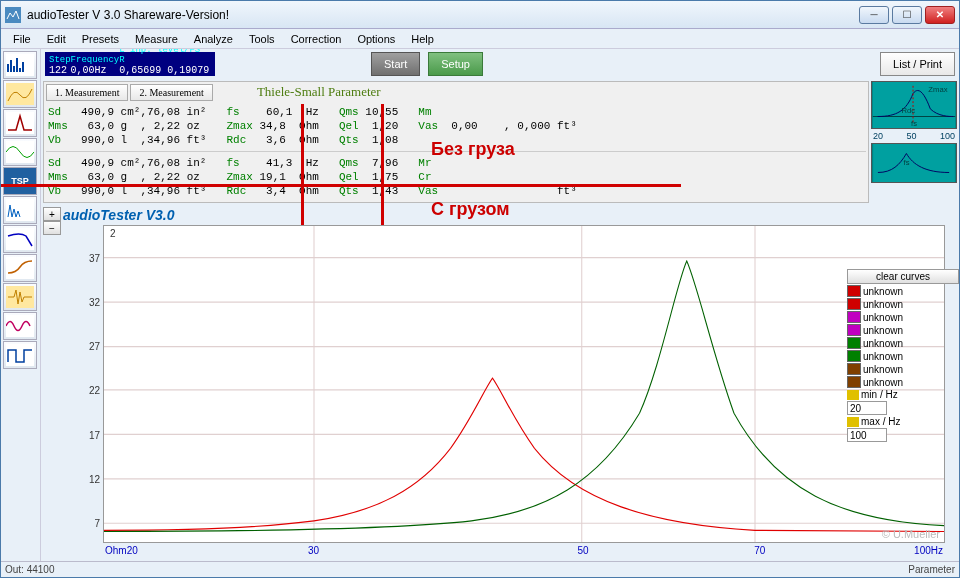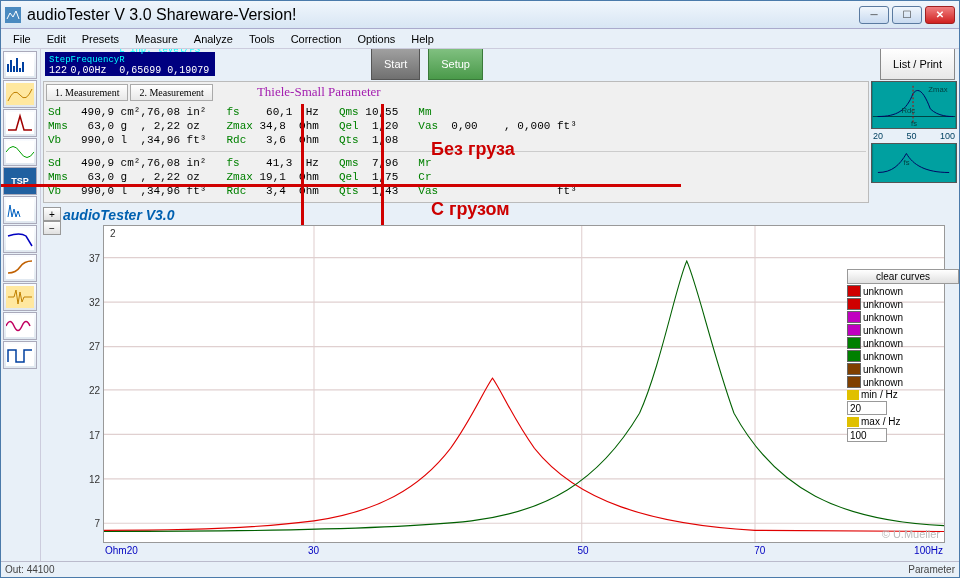--- a/index.html
+++ b/index.html
@@ -1,47 +1,47 @@
 <!DOCTYPE html>
 <html><head>
 <meta charset="utf-8">
 <style>
   * { box-sizing: border-box; }
   html, body { margin:0; padding:0; width:960px; height:578px; font-family: Tahoma, Verdana, sans-serif; font-size:11px; background:#d4e4f0; overflow:hidden; }
   .window { width:960px; height:578px; border:1px solid #4a7aaa; background:#e8f0f8; display:flex; flex-direction:column; }
   .titlebar { height:28px; background:linear-gradient(#f0f6fc,#d8e6f4); display:flex; align-items:center; padding:0 4px; border-bottom:1px solid #aac; }
   .titlebar .ticon{ width:16px;height:16px; margin-right:6px; display:inline-flex;align-items:center;justify-content:center;}
-  .titlebar .title { flex:1; color:#000; font-size:16px;}
+  .titlebar .title { flex:1; color:#000; font-size:12px;}
   .winbtns { display:flex; gap:3px;}
   .winbtn{ width:30px;height:18px;border-radius:3px;border:1px solid #5a7aa0;background:linear-gradient(#f0f6fc,#c8daf0);display:flex;align-items:center;justify-content:center;font-size:10px;color:#333;}
   .winbtn.close{ background:linear-gradient(#f08080,#d02020);border-color:#a02020;color:#fff;font-weight:bold;}
   .menubar{height:20px;background:#e8f0f8;display:flex;align-items:center;padding:0 4px;border-bottom:1px solid #ccd;}
   .menubar span{padding:2px 8px;cursor:default;}
   .body{flex:1;display:flex;background:#e8f0f8;position:relative;overflow:hidden;}
   .toolbar-left{width:40px;background:#e8f0f8;border-right:1px solid #ccd;display:flex;flex-direction:column;gap:1px;padding:2px;}
   .tlbtn{width:34px;height:28px;border:1px solid #aab;background:linear-gradient(#fafcff,#e0e8f0);display:flex;align-items:center;justify-content:center;}
   .tlbtn svg{width:28px;height:22px;}
   .tlbtn.tsp{background:#2060a0;color:#fff;font-size:9px;font-weight:bold;}
   .main{flex:1;display:flex;flex-direction:column;position:relative;}
   .topstrip{height:30px;display:flex;align-items:center;gap:8px;padding:2px 4px;}
   .infobox{background:#000080;color:#fff;height:24px;display:flex;align-items:flex-end;padding:0 4px;font-family:"Courier New",monospace;font-size:10px;width:170px;justify-content:space-between;}
   .infobox .col{display:flex;flex-direction:column;align-items:flex-start;}
   .infobox .hdr{color:#00ffff;font-size:9px;}
-  .btn{height:32px;padding:0 12px;border:1px solid #888;background:linear-gradient(#f8f8f8,#d8d8d8);font-size:11px;display:inline-flex;align-items:center;}
+  .btn{height:24px;padding:0 12px;border:1px solid #888;background:linear-gradient(#f8f8f8,#d8d8d8);font-size:11px;display:inline-flex;align-items:center;}
   .btn.start{background:linear-gradient(#a0a0a0,#707070);color:#fff;border-color:#555;}
   .btn.setup{background:linear-gradient(#80c080,#4a9a4a);color:#fff;border-color:#3a7a3a;}
   .btn.list{background:linear-gradient(#fff,#e8e8e8);text-align:center;}
   .params{background:#f0f0f0;border:1px solid #bbb;margin:2px 90px 2px 2px;padding:2px;position:relative;font-family:"Courier New",monospace;font-size:11px;}
   .tabs{display:flex;gap:2px;margin-bottom:2px;}
   .tab{border:1px solid #aaa;background:linear-gradient(#fff,#e8e8e8);padding:2px 8px;font-family:Tahoma;font-size:10px;}
   .paramrows{display:flex;flex-direction:column;gap:0;justify-content:space-between;}
   .paramblock{display:flex;gap:20px;padding:2px;}
   .pcol{white-space:pre;line-height:14px;}
   .pcol .lbl{color:#008000;}
-  .tshdr{font-family:Tahoma;font-size:13px;color:#a21caf;}
+  .tshdr{font-family:Tahoma;font-size:13px;color:#4d7c0f;}
   .annotation{position:absolute;color:#cc0000;font-weight:bold;font-size:18px;font-family:Arial;pointer-events:none;}
   .redline-h{position:absolute;background:#d00000;height:3px;pointer-events:none;}
   .redline-v{position:absolute;background:#d00000;width:3px;pointer-events:none;}
   .plusminus{display:flex;flex-direction:column;width:18px;margin:2px;}
   .plusminus button{height:14px;font-size:10px;border:1px solid #999;background:linear-gradient(#fff,#e0e0e0);padding:0;}
   .chartwrap{flex:1;display:flex;margin:0 4px 0 0;}
   .chartarea{flex:1;display:flex;flex-direction:column;}
   .charttitle{text-align:left;color:#0060b0;font-style:italic;font-weight:bold;font-size:14px;padding:2px 20px 0 0;}
   .plot{flex:1;position:relative;background:#fff;border:1px solid #999;margin:2px 10px 2px 40px;}
   .ylab{position:absolute;right:100%;margin-right:4px;font-size:10px;color:#333;transform:translateY(-50%);}

